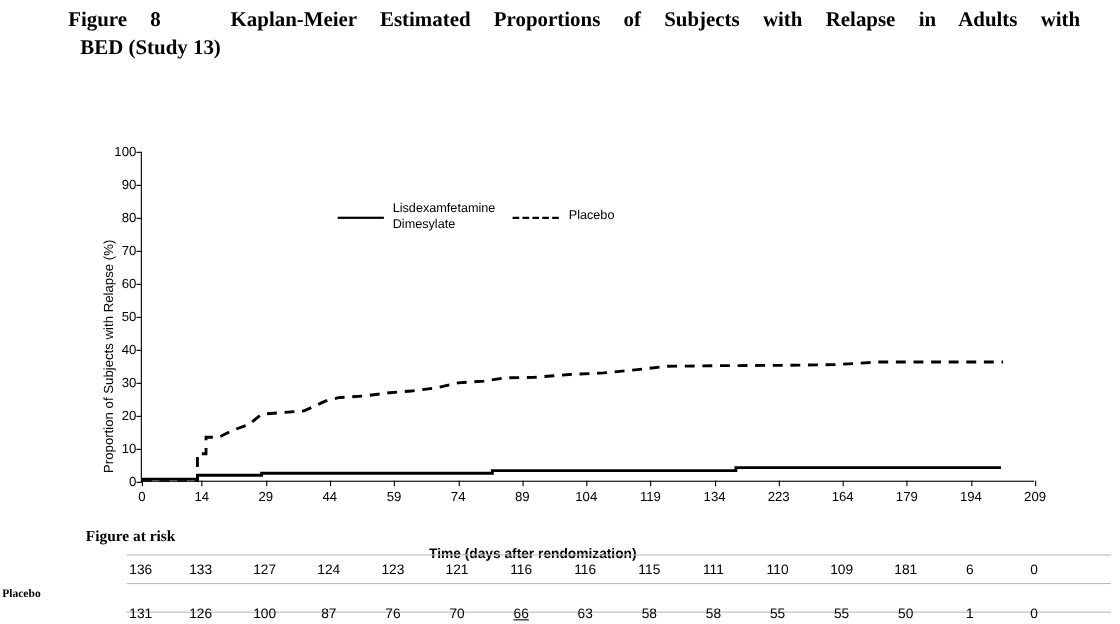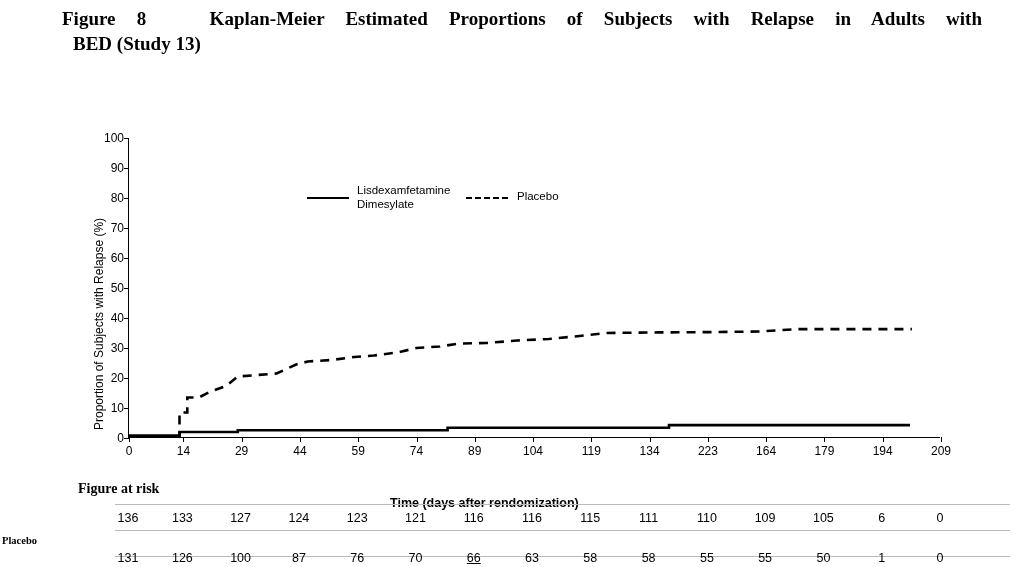--- a/index.html
+++ b/index.html
@@ -301,21 +301,21 @@
   <div class="risk-cell risk-row-1" style="left:240.6px;">127</div>
   <div class="risk-cell risk-row-1" style="left:298.9px;">124</div>
   <div class="risk-cell risk-row-1" style="left:357.2px;">123</div>
   <div class="risk-cell risk-row-1" style="left:415.5px;">121</div>
   <div class="risk-cell risk-row-1" style="left:473.8px;">116</div>
   <div class="risk-cell risk-row-1" style="left:532.0px;">116</div>
   <div class="risk-cell risk-row-1" style="left:590.3px;">115</div>
   <div class="risk-cell risk-row-1" style="left:648.6px;">111</div>
   <div class="risk-cell risk-row-1" style="left:706.9px;">110</div>
   <div class="risk-cell risk-row-1" style="left:765.1px;">109</div>
-  <div class="risk-cell risk-row-1" style="left:823.4px;">105</div>
+  <div class="risk-cell risk-row-1" style="left:823.4px;">181</div>
   <div class="risk-cell risk-row-1" style="left:881.7px;">6</div>
   <div class="risk-cell risk-row-1" style="left:940px;">0</div>
 
   <div class="risk-cell risk-row-2" style="left:128px;">131</div>
   <div class="risk-cell risk-row-2" style="left:182.4px;">126</div>
   <div class="risk-cell risk-row-2" style="left:240.6px;">100</div>
   <div class="risk-cell risk-row-2" style="left:298.9px;">87</div>
   <div class="risk-cell risk-row-2" style="left:357.2px;">76</div>
   <div class="risk-cell risk-row-2" style="left:415.5px;">70</div>
   <div class="risk-cell risk-row-2" style="left:473.8px;text-decoration:underline;">66</div>

